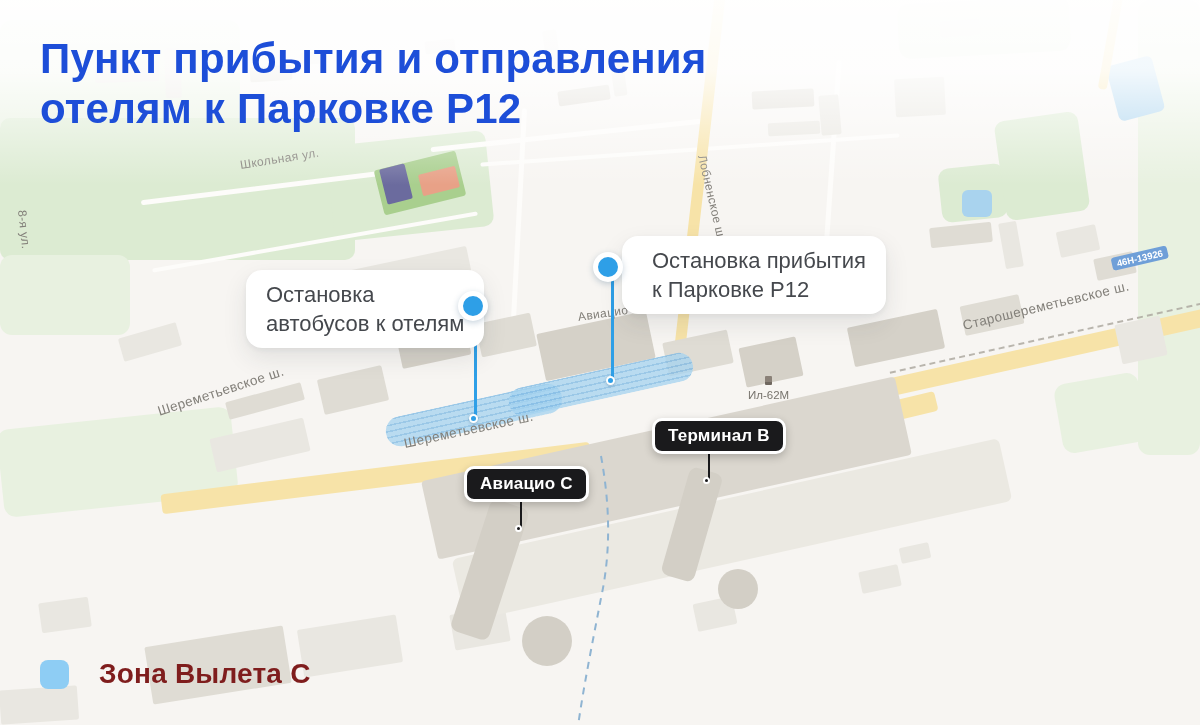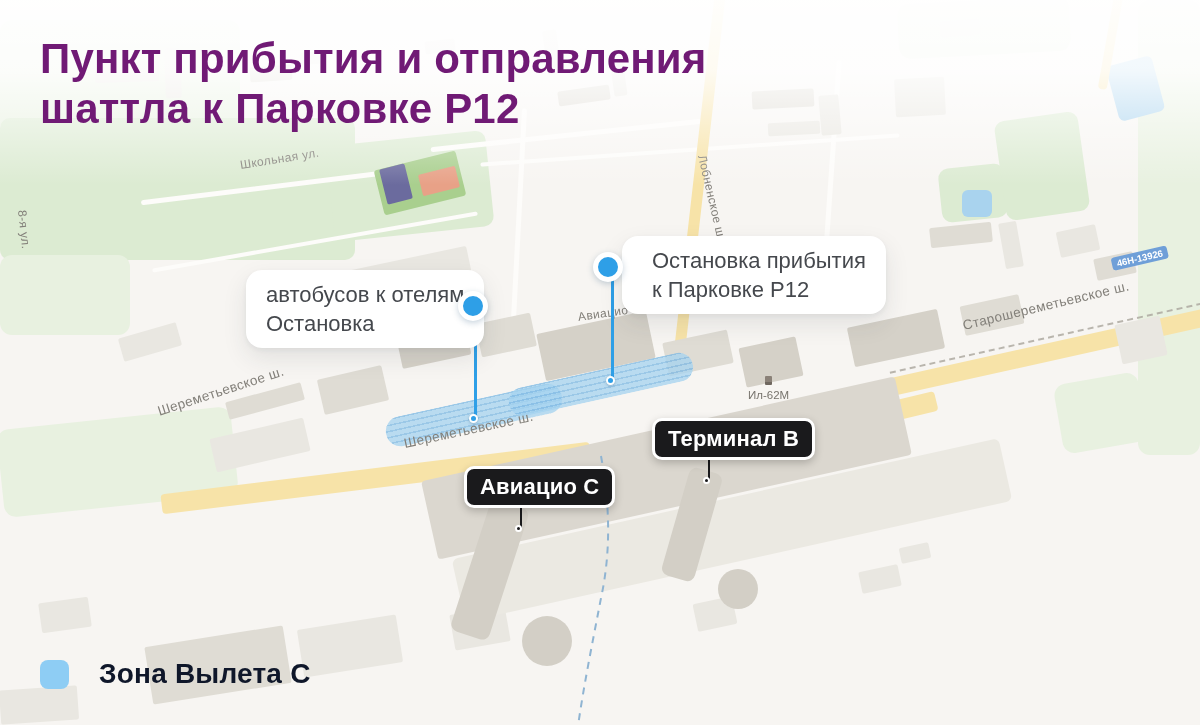--- a/index.html
+++ b/index.html
@@ -38,41 +38,41 @@
                  padding:1px 5px; border-radius:3px; transform-origin:left center; white-space:nowrap; }
   .poi-label { color:#77736d; font-size:11.5px; white-space:nowrap; }
   .monument  { width:7px; height:9px; background:#8a8178; border-radius:1px;
                border-bottom:3px solid #6f675f; }
 
   
   .top-fade { left:0; top:0; width:1200px; height:185px; pointer-events:none;
               background:linear-gradient(180deg, rgba(255,255,255,.96) 0%, rgba(255,255,255,.85) 38%, rgba(255,255,255,0) 100%); }
 
   .title { left:40px; top:34px; font-size:42px; line-height:1.18; font-weight:bold;
-           color:#701a75; letter-spacing:.2px; white-space:nowrap; }
+           color:#1d4ed8; letter-spacing:.2px; white-space:nowrap; }
 
   .bubble { background:#ffffff; border-radius:16px; color:#45484d; font-size:22px;
             line-height:1.32; padding:10px 20px; box-shadow:0 10px 24px rgba(40,50,60,.10), 0 2px 5px rgba(40,50,60,.06);
             white-space:nowrap; }
 
   .big-dot { width:30px; height:30px; background:#2e9fe7; border:5px solid #fff; border-radius:50%;
              box-shadow:0 2px 6px rgba(30,80,120,.25); }
   .leader-blue { width:3px; background:#2e9fe7; border-radius:2px; }
   .end-dot-blue { width:9px; height:9px; background:#2e9fe7; border:2px solid #fff; border-radius:50%;
                   box-shadow:0 1px 3px rgba(30,80,120,.3); }
 
-  .tbadge { background:#1a1a1c; color:#fff; font-weight:bold; font-size:22px; letter-spacing:.2px;
+  .tbadge { background:#1a1a1c; color:#fff; font-weight:bold; font-size:17px; letter-spacing:.2px;
             padding:5px 13px; border-radius:10px; border:3px solid #fff; white-space:nowrap;
             box-shadow:0 3px 8px rgba(0,0,0,.22); }
   .leader-black { width:2px; background:#1a1a1c; }
   .end-dot-black { width:7px; height:7px; background:#1a1a1c; border:2px solid #fff; border-radius:50%; }
 
   .legend { left:40px; top:658px; display:flex; align-items:center; }
   .legend-swatch { width:29px; height:29px; border-radius:8px; }
-  .legend-label { margin-left:30px; font-size:28px; font-weight:bold; color:#0f172a; letter-spacing:.2px; }
+  .legend-label { margin-left:30px; font-size:28px; font-weight:bold; color:#7f1d1d; letter-spacing:.2px; }
 </style>
 </head>
 <body>
 
 <div id="stage">
 
   <div id="map-art" class="abs" style="left:0;top:0;width:1200px;height:725px;">
       <div class="abs green-pale" style="left: 0px; top: 20px; width: 240px; height: 115px; transform: rotate(0deg);"></div>
       <div class="abs green" style="left: 0px; top: 118px; width: 355px; height: 142px; transform: rotate(0deg);"></div>
       <div class="abs green-pale" style="left: 0px; top: 255px; width: 130px; height: 80px; transform: rotate(0deg);"></div>
@@ -164,28 +164,28 @@
   <div class="abs road-label small" style="left:578px;top:310px;transform:rotate(-8deg);">Авиацио</div>
   <div class="abs road-label small" style="left:22px;top:203px;transform:rotate(84deg);">8-я ул.</div>
   <div class="abs route-badge" style="left:1112px;top:258px;transform:rotate(-13deg);">46Н-13926</div>
   <div class="abs monument" style="left:765px;top:376px;"></div>
   <div class="abs poi-label" style="left:748px;top:389px;">Ил-62М</div>
 
   <div class="abs top-fade"></div>
 
   <div class="abs title">
     <div>Пункт прибытия и отправления</div>
-    <div>шаттла к Парковке P12</div>
+    <div>отелям к Парковке P12</div>
   </div>
 
   <div class="abs leader-blue" style="left:474px;top:308px;height:110px;"></div>
   <div class="abs end-dot-blue" style="left:469px;top:414px;"></div>
   <div class="abs bubble" style="left:246px;top:270px;">
+    <div>Остановка</div>
     <div>автобусов к отелям</div>
-    <div>Остановка</div>
   </div>
   <div class="abs big-dot" style="left:458px;top:291px;"></div>
 
   <div class="abs leader-blue" style="left:611px;top:270px;height:110px;"></div>
   <div class="abs end-dot-blue" style="left:606px;top:376px;"></div>
   <div class="abs bubble" style="left:622px;top:236px;padding-left:30px;">
     <div>Остановка прибытия</div>
     <div>к Парковке P12</div>
   </div>
   <div class="abs big-dot" style="left:593px;top:252px;"></div>

